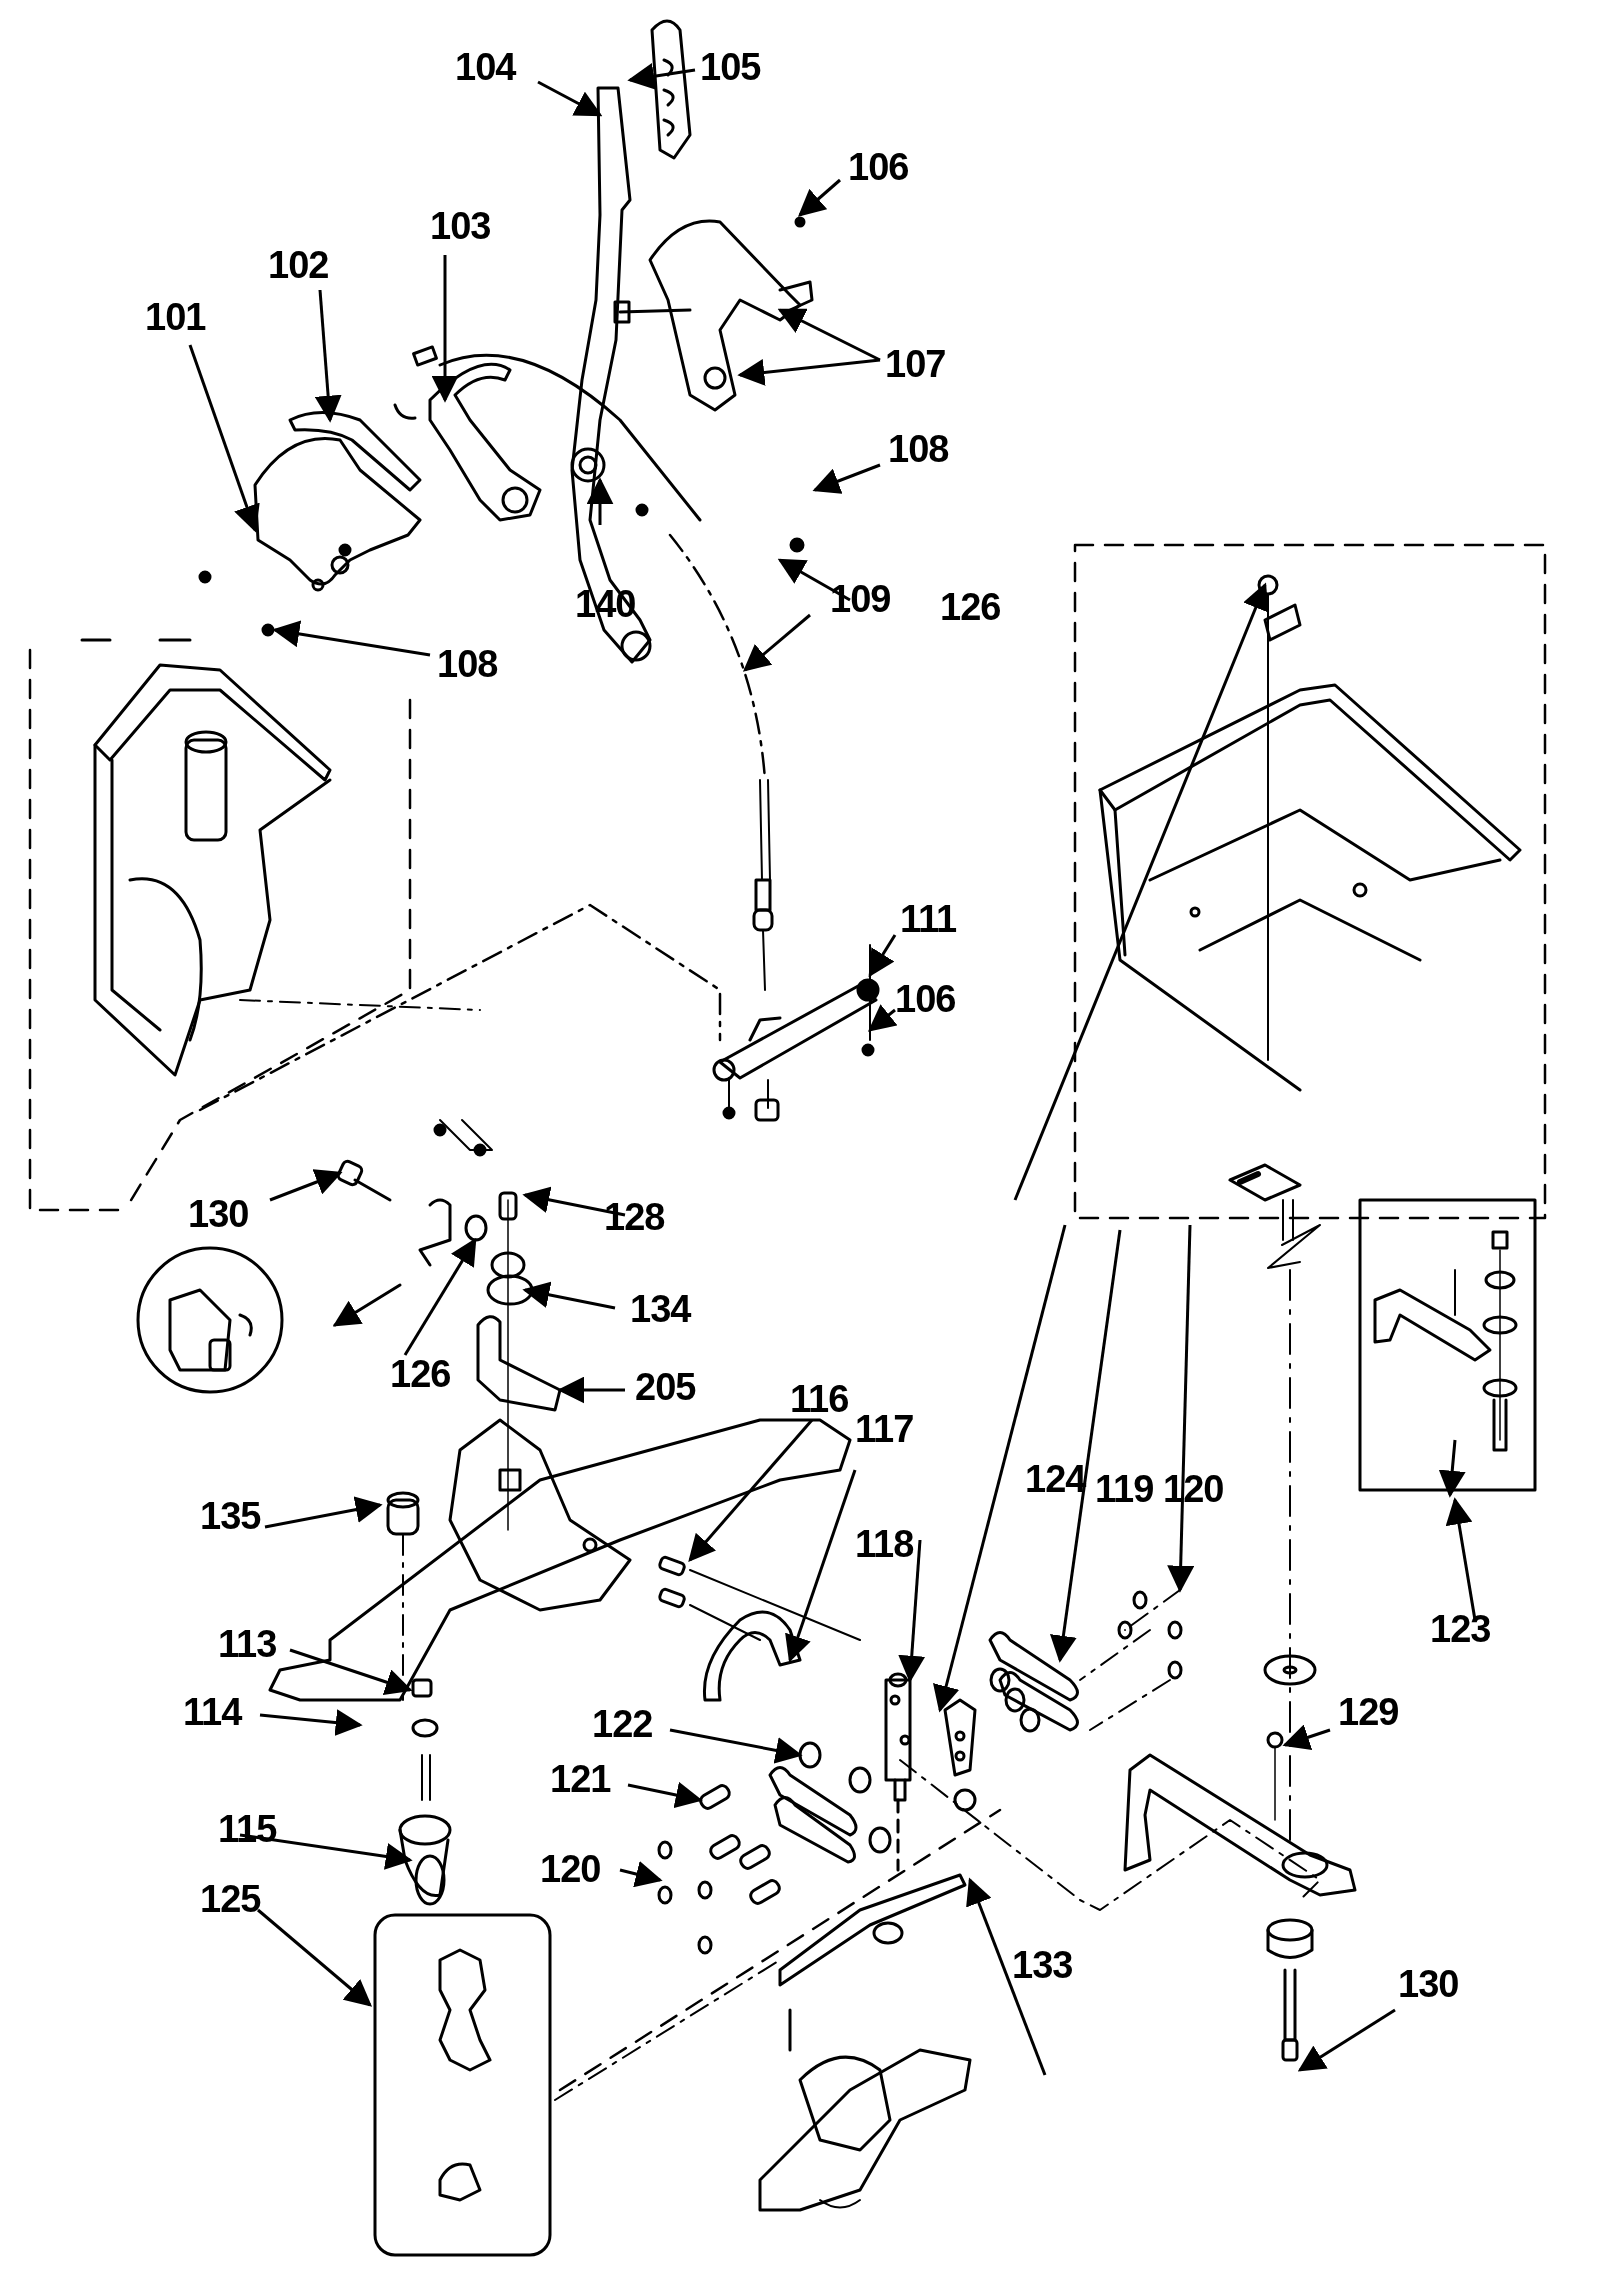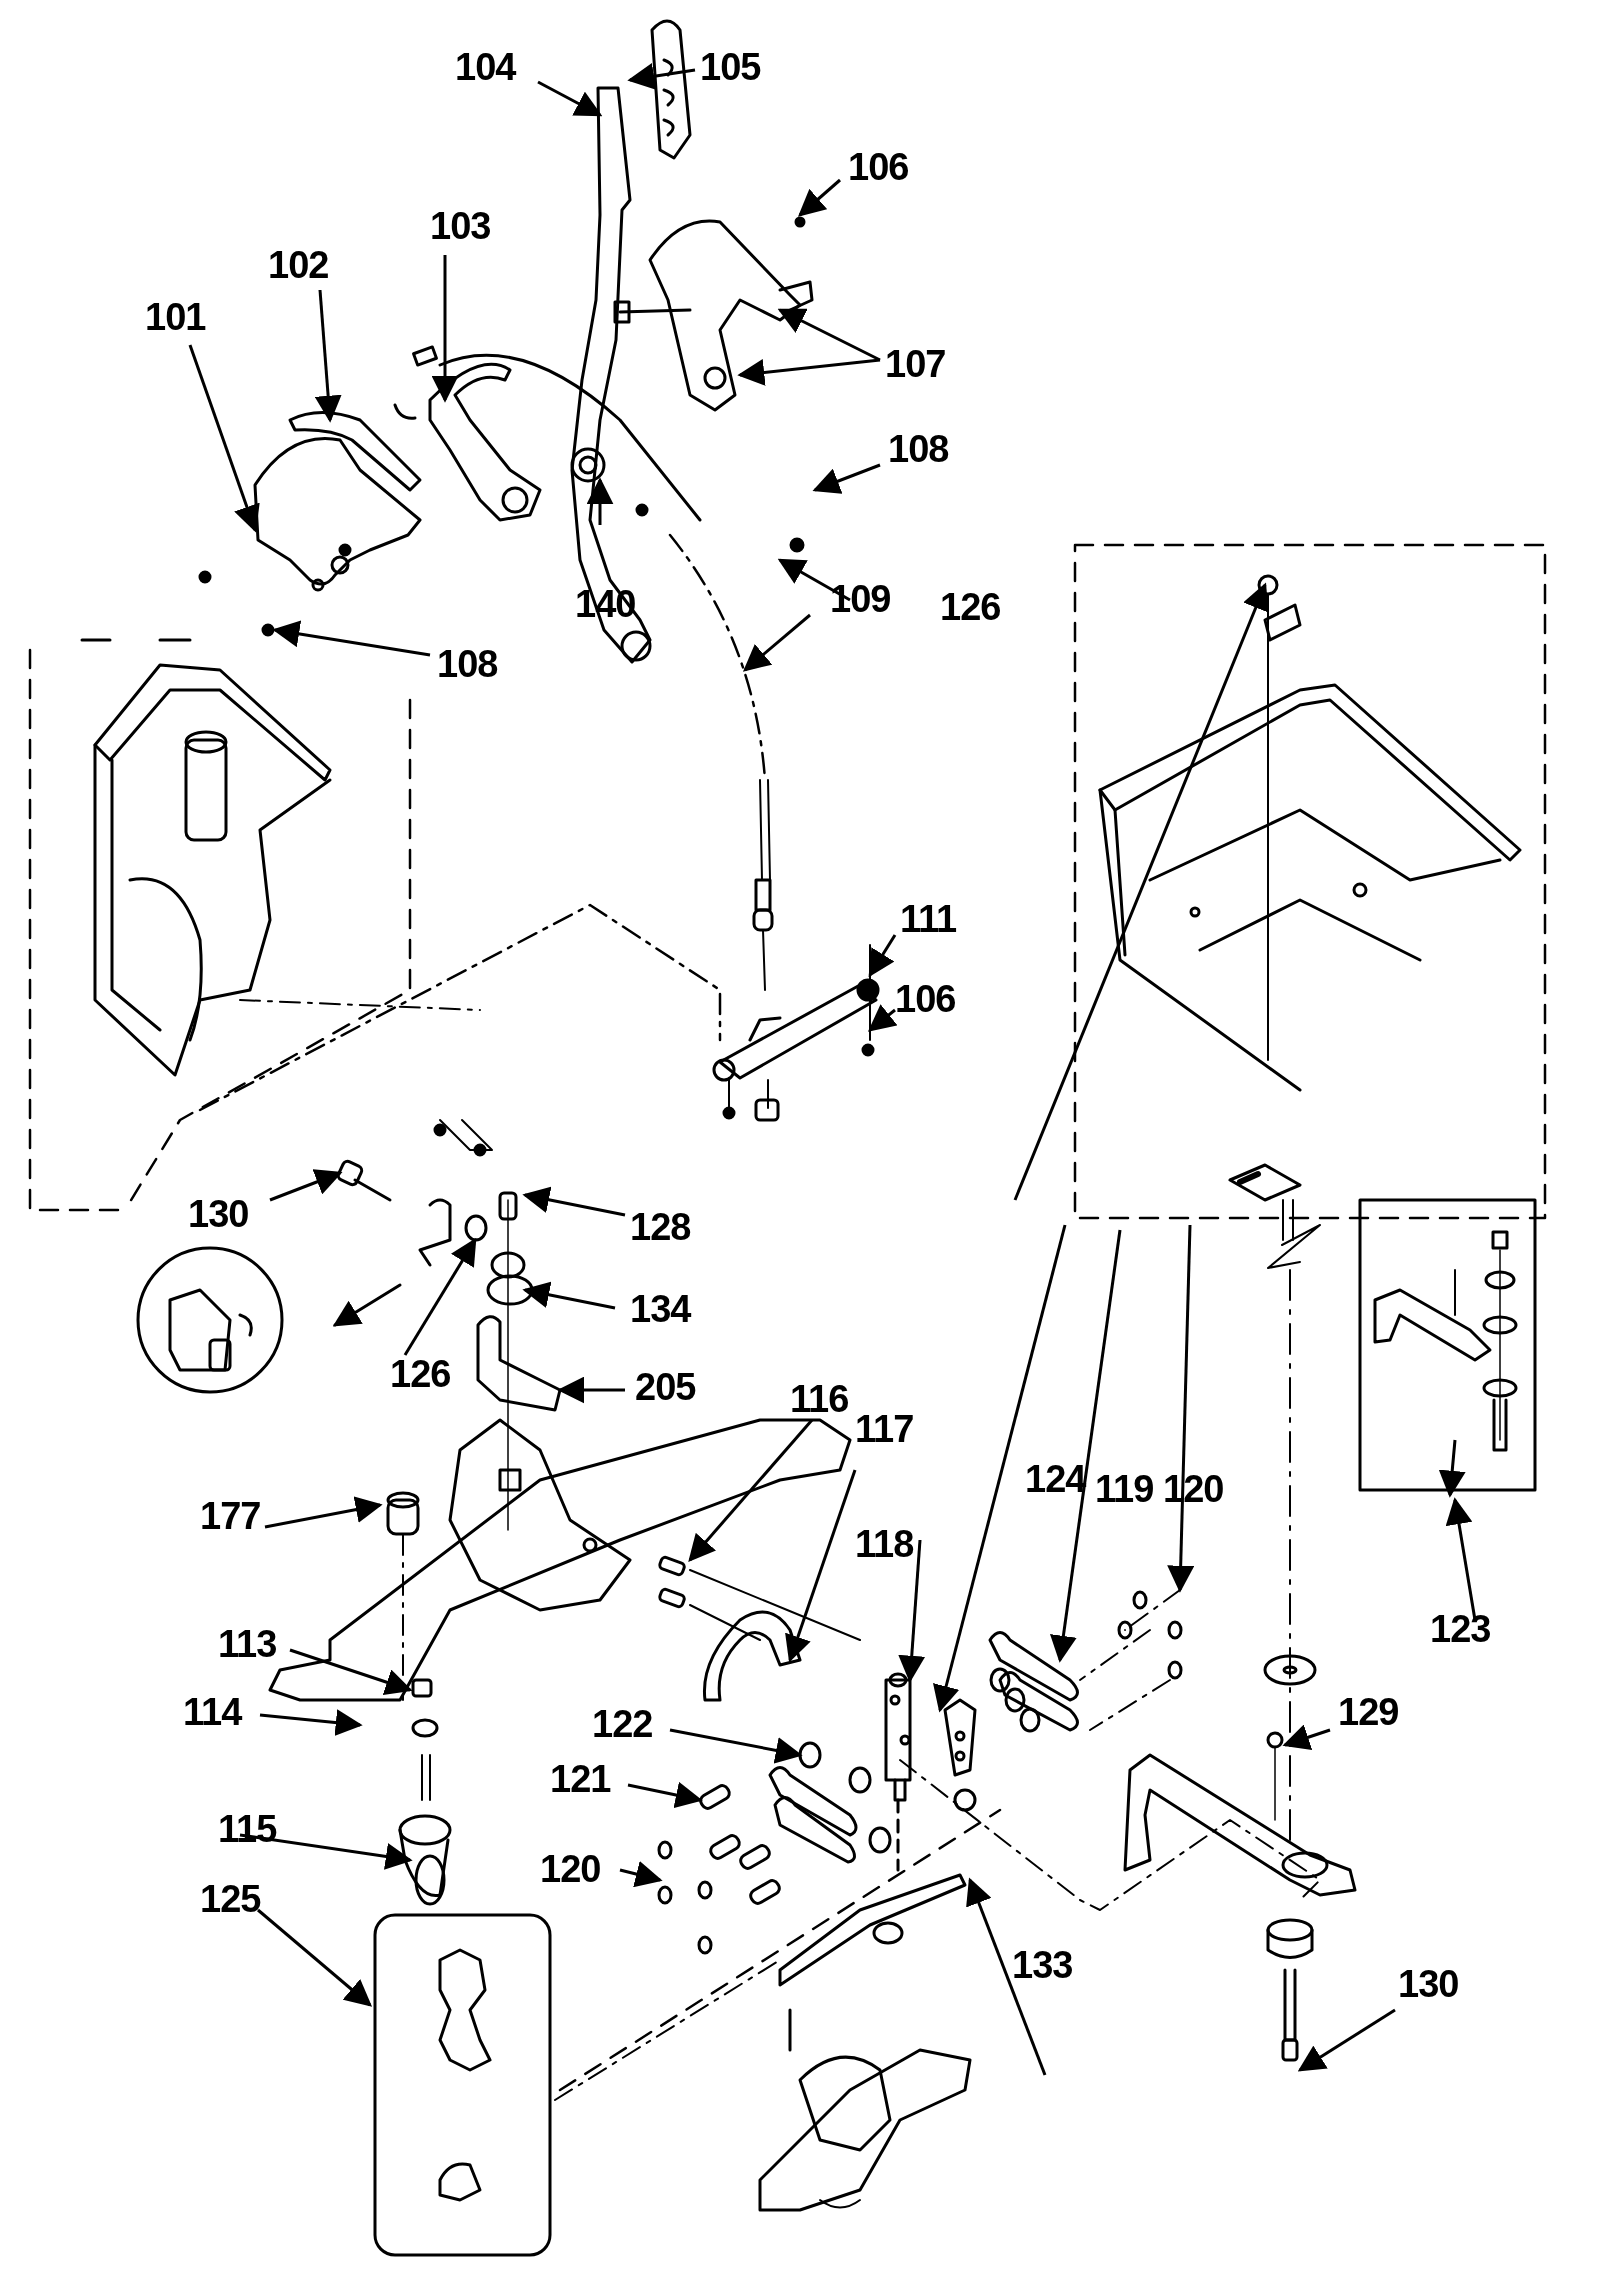--- a/index.html
+++ b/index.html
@@ -315,27 +315,27 @@
 <div class="callout" style="left:848px;top:148px;">106</div>
 <div class="callout" style="left:885px;top:345px;">107</div>
 <div class="callout" style="left:888px;top:430px;">108</div>
 <div class="callout" style="left:437px;top:645px;">108</div>
 <div class="callout" style="left:830px;top:580px;">109</div>
 <div class="callout" style="left:575px;top:585px;">140</div>
 <div class="callout" style="left:900px;top:900px;">111</div>
 <div class="callout" style="left:895px;top:980px;">106</div>
 <div class="callout" style="left:940px;top:588px;">126</div>
 <div class="callout" style="left:188px;top:1195px;">130</div>
-<div class="callout" style="left:630px;top:1198px;margin-top:10px;">128</div>
+<div class="callout" style="left:604px;top:1198px;">128</div>
 <div class="callout" style="left:630px;top:1290px;">134</div>
 <div class="callout" style="left:390px;top:1355px;">126</div>
 <div class="callout" style="left:635px;top:1368px;">205</div>
 <div class="callout" style="left:790px;top:1380px;">116</div>
 <div class="callout" style="left:855px;top:1410px;">117</div>
-<div class="callout" style="left:200px;top:1497px;">177</div>
+<div class="callout" style="left:200px;top:1497px;">135</div>
 <div class="callout" style="left:1025px;top:1460px;">124</div>
 <div class="callout" style="left:1095px;top:1470px;">119</div>
 <div class="callout" style="left:1163px;top:1470px;">120</div>
 <div class="callout" style="left:855px;top:1525px;">118</div>
 <div class="callout" style="left:1430px;top:1610px;">123</div>
 <div class="callout" style="left:218px;top:1625px;">113</div>
 <div class="callout" style="left:183px;top:1693px;">114</div>
 <div class="callout" style="left:592px;top:1705px;">122</div>
 <div class="callout" style="left:1338px;top:1693px;">129</div>
 <div class="callout" style="left:550px;top:1760px;">121</div>

